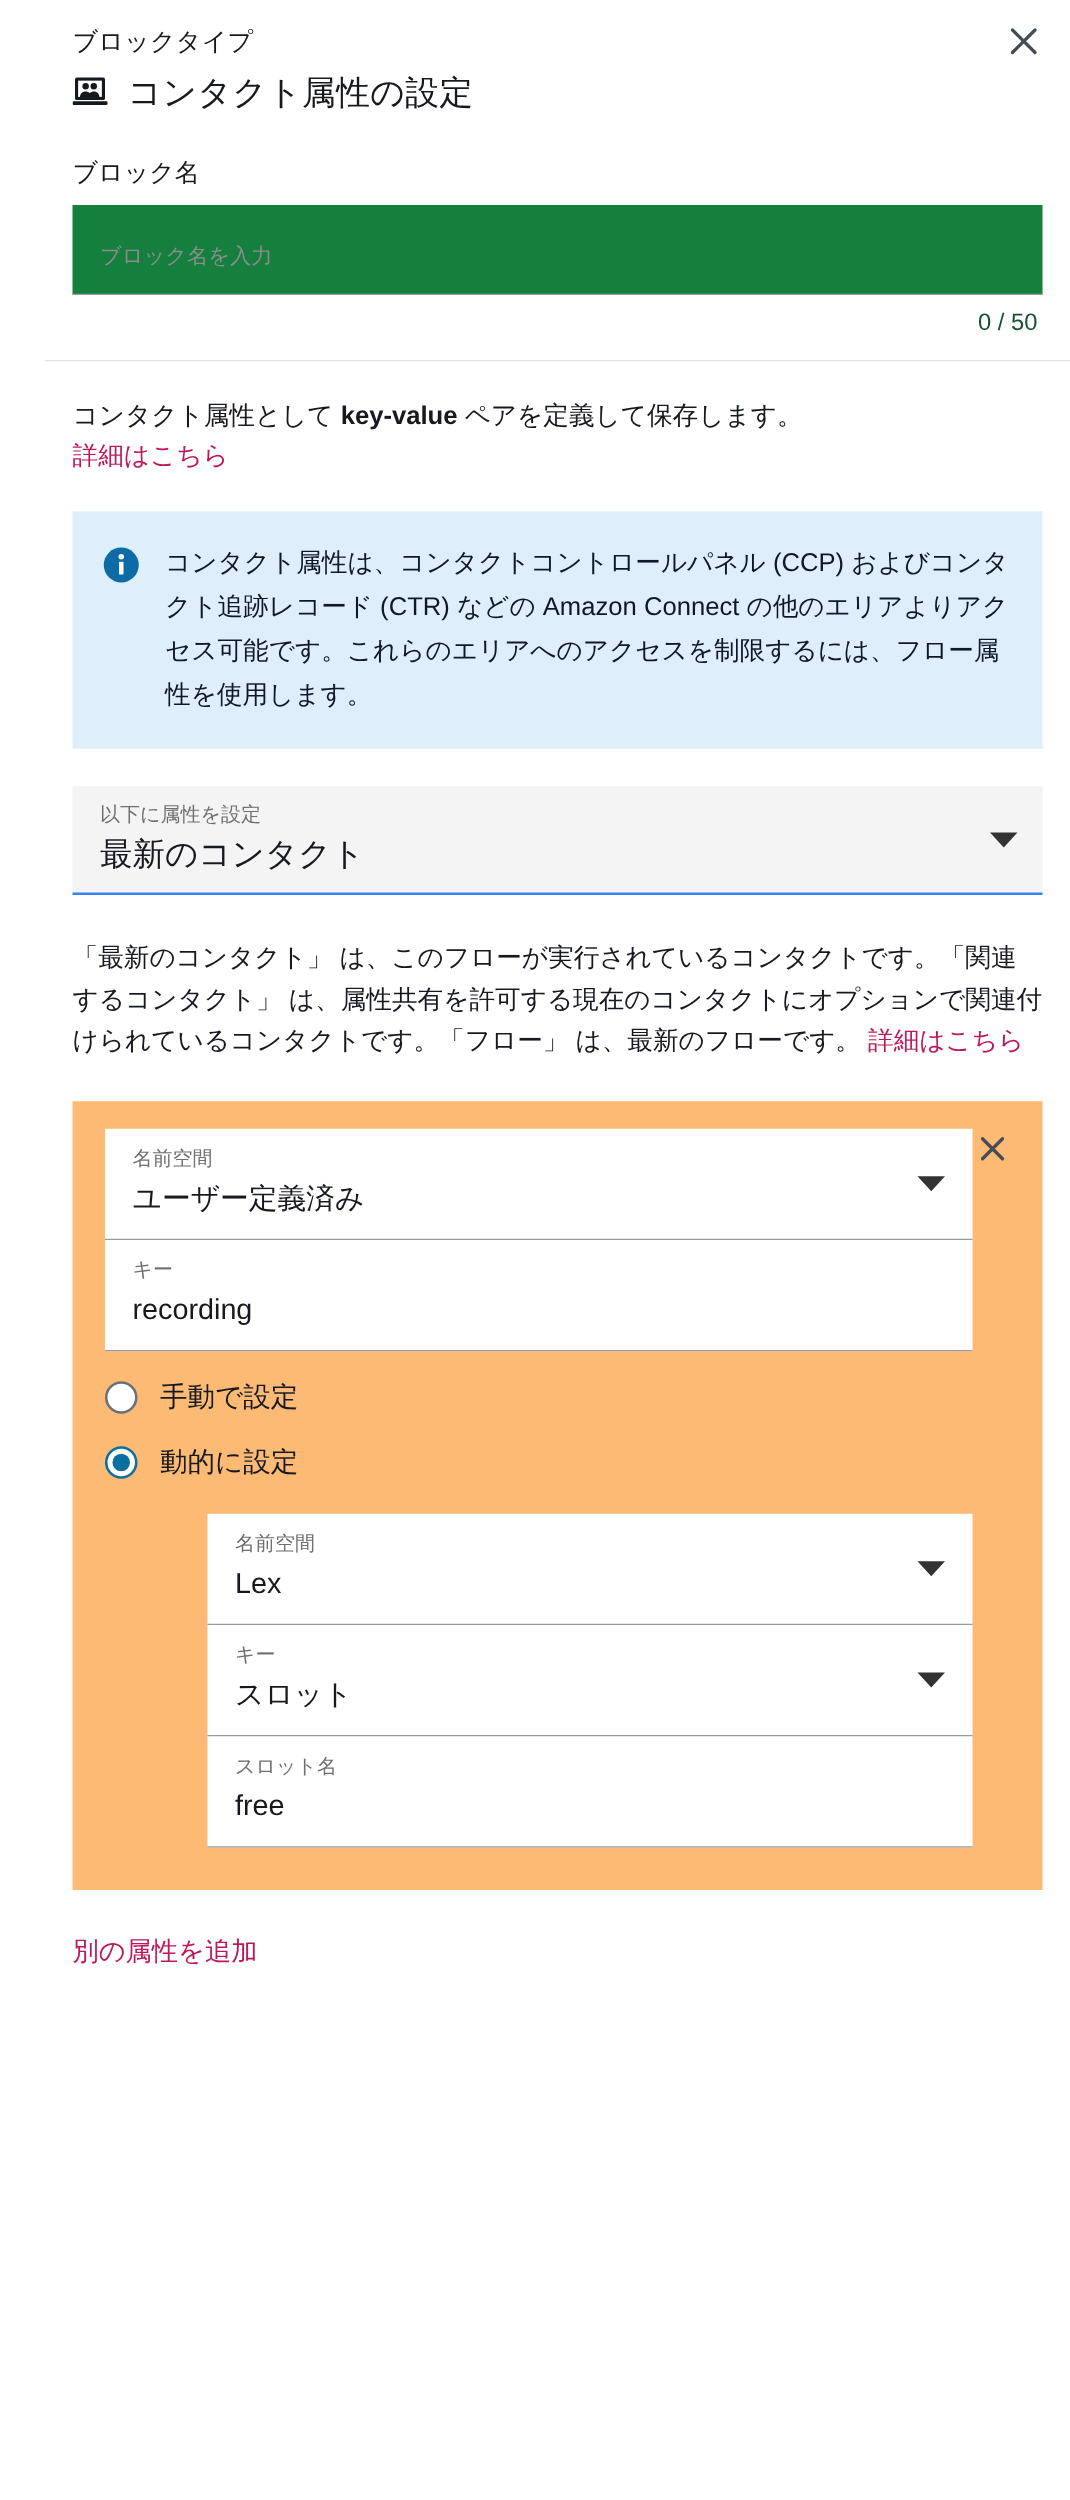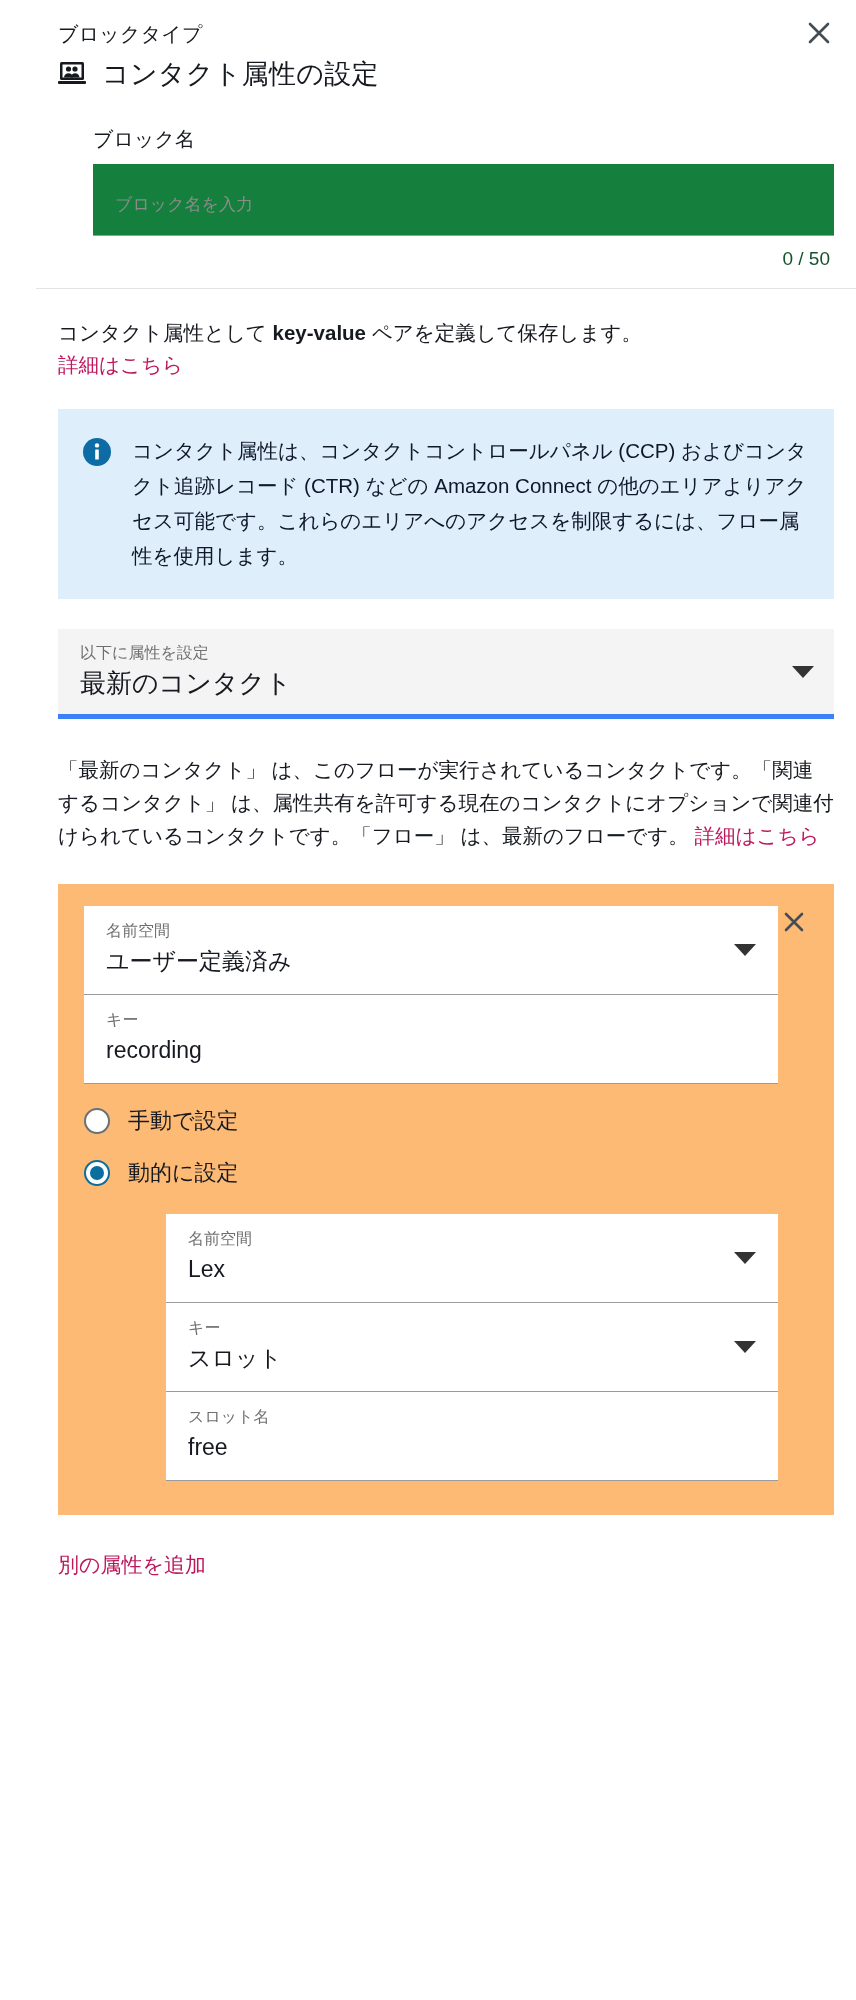--- a/index.html
+++ b/index.html
@@ -61,21 +61,20 @@
     justify-content: center;
     cursor: pointer;
     background: none;
     border: none;
   }
 
   
   .field-section {
     padding: 0 22px;
     margin-top: 34px;
-    margin-left: 35px;
   }
   .field-label {
     font-size: 20px;
     color: #16191f;
     line-height: 26px;
     margin-bottom: 12px;
   }
   .text-input {
     width: 100%;
     height: 72px;
@@ -130,21 +129,21 @@
   .alert-text {
     font-size: 20.5px;
     line-height: 35px;
     color: #0f172a;
   }
 
   
   .select-wrap {
     margin: 30px 22px 0 22px;
     background: #f4f4f4;
-    border-bottom: 5px solid #3b82f6;
+    border-bottom: 2px solid #3b82f6;
     position: relative;
     padding: 13px 22px 14px 22px;
     cursor: pointer;
   }
   .select-minilabel {
     font-size: 16px;
     color: #6f6f6f;
     line-height: 22px;
   }
   .select-value {

